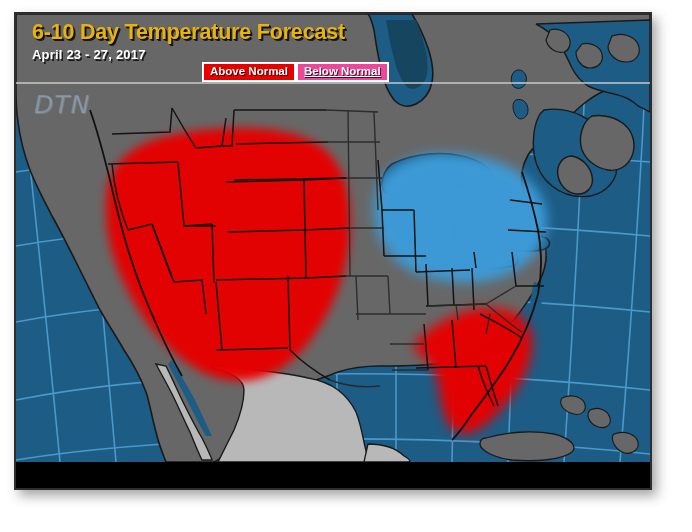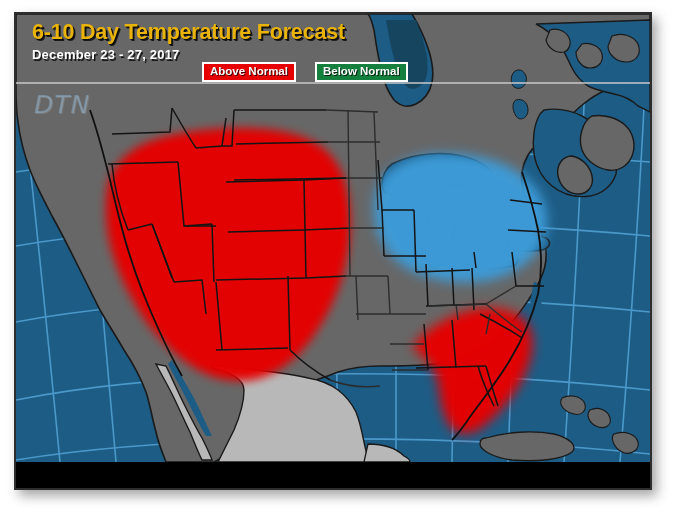--- a/index.html
+++ b/index.html
@@ -84,35 +84,35 @@
     margin-top: 1px;
   }
 
   
   #legend {
     position: absolute;
     left: 186px;
     top: 48px;
     z-index: 45;
     display: flex;
-    gap: 19px;
+    gap: 0;
   }
   .legend-chip {
     border: 2px solid #ffffff;
     padding: 1px 6px 2px 6px;
     font-size: 11.5px;
     font-weight: bold;
     color: #ffffff;
     text-shadow: 1px 1px 0 rgba(0,0,0,0.75);
     line-height: 13px;
     white-space: nowrap;
     box-sizing: border-box;
   }
   .chip-above { background: #e60000; }
-  .chip-below { background: #15803d; }
+  .chip-below { background: #ec4899; text-decoration: underline; }
 
   
   #watermark {
     position: absolute;
     left: 18px;
     top: 76px;
     z-index: 35;
     font-size: 25px;
     font-weight: normal;
     font-style: italic;
@@ -467,21 +467,21 @@
                    C 448,412 442,420 436,426"></path>
         </g>
       </svg>
 
       <div id="hrule"></div>
 
       <div id="watermark">DTN</div>
 
       <div id="header-block">
         <div id="title">6-10 Day Temperature Forecast</div>
-        <div id="subtitle">December 23 - 27, 2017</div>
+        <div id="subtitle">April 23 - 27, 2017</div>
       </div>
 
       <div id="legend">
         <div class="legend-chip chip-above">Above Normal</div>
         <div class="legend-chip chip-below">Below Normal</div>
       </div>
 
     </div>
 
     <div id="bottom-bar"></div>

